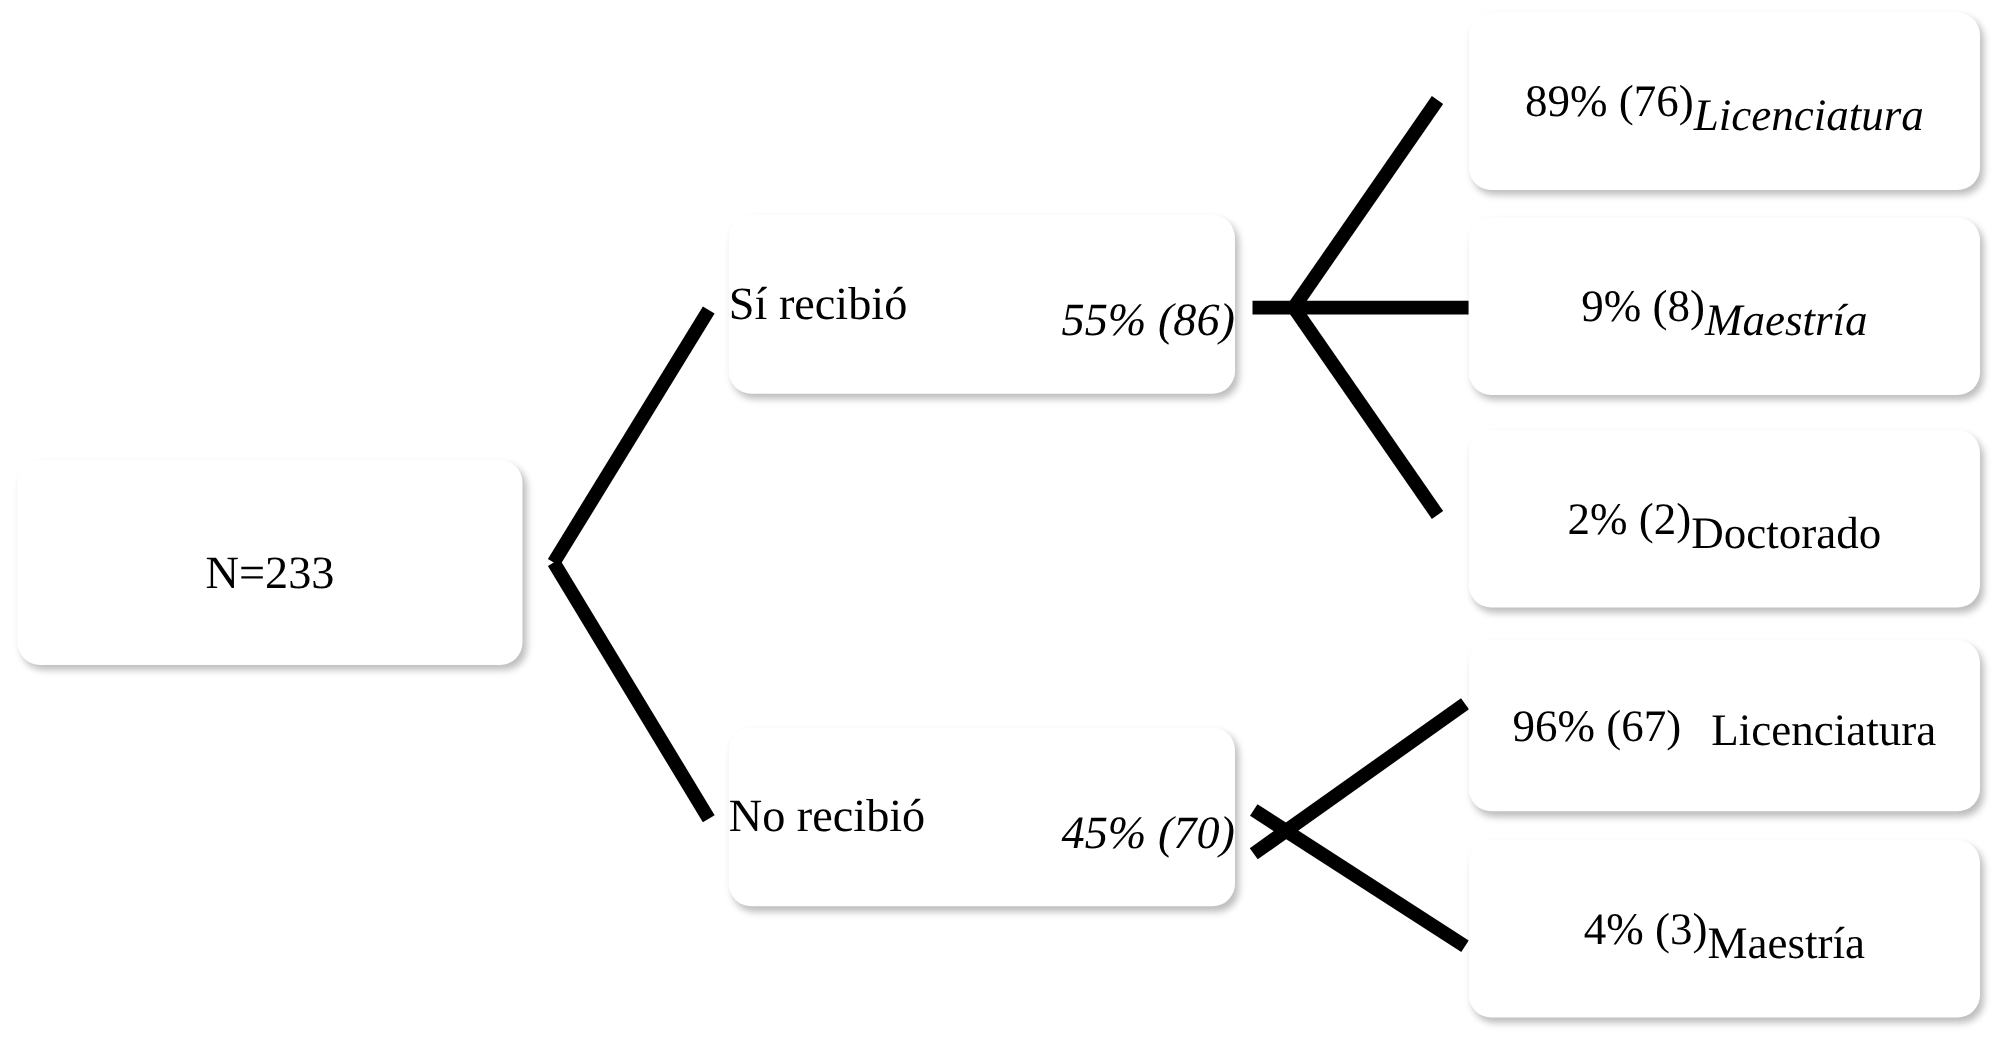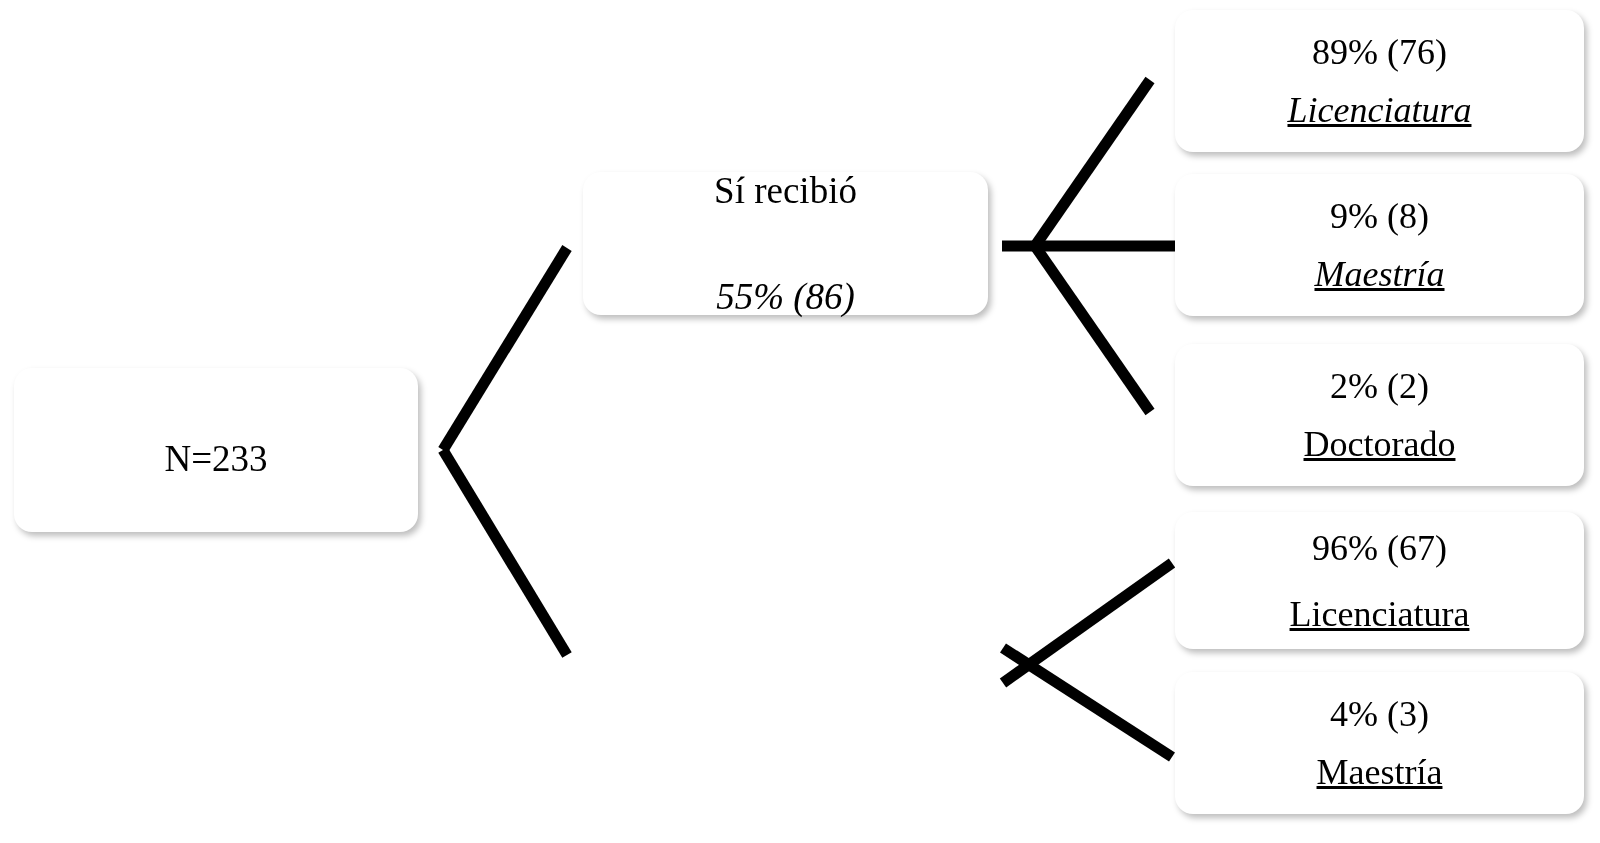--- a/index.html
+++ b/index.html
@@ -27,21 +27,21 @@
   }
 
   
   .node {
     position: absolute;
     box-sizing: border-box;
     background: #ffffff;
     border-radius: 18px;
     box-shadow: 3px 4px 6px rgba(0,0,0,0.26);
     display: flex;
-    flex-direction: column;
+    flex-direction: row;
     align-items: center;
     justify-content: center;
     color: #000000;
     text-align: center;
   }
   .node .line {
     display: block;
     white-space: nowrap;
     line-height: 1.0;
   }
@@ -69,21 +69,21 @@
   #node-no { left: 583px; top: 582px; }
 
   
   .node-leaf {
     left: 1175px;
     width: 409px;
     font-size: 36px;
   }
   .leaf-wide  { height: 142px; }
   .leaf-tight { height: 137px; gap: 24px; }
-  .node-leaf .line.l2 { margin-top: 22px; text-decoration: underline; }
+  .node-leaf .line.l2 { margin-top: 22px; }
   .leaf-tight .line.l2 { margin-top: 6px; }
   .italic { font-style: italic; }
 
   #leaf-lic-si  { top: 10px;  }
   #leaf-mae-si  { top: 174px; }
   #leaf-doc-si  { top: 344px; }
   #leaf-lic-no  { top: 512px; }
   #leaf-mae-no  { top: 672px; align-items: center; }
 </style>
 </head>
@@ -108,20 +108,24 @@
 
   <div class="node" id="node-root">
     <span class="line l3">N=233</span>
   </div>
 
   <div class="node node-l2" id="node-si">
     <span class="line l1">Sí recibió</span>
     <span class="line l2">55% (86)</span>
   </div>
 
+  <div class="node node-l2" id="node-no">
+    <span class="line l1">No recibió</span>
+    <span class="line l2">45% (70)</span>
+  </div>
 
   <div class="node node-leaf leaf-wide" id="leaf-lic-si">
     <span class="line l1">89% (76)</span>
     <span class="line l2 italic">Licenciatura</span>
   </div>
 
   <div class="node node-leaf leaf-wide" id="leaf-mae-si">
     <span class="line l1">9% (8)</span>
     <span class="line l2 italic">Maestría</span>
   </div>

